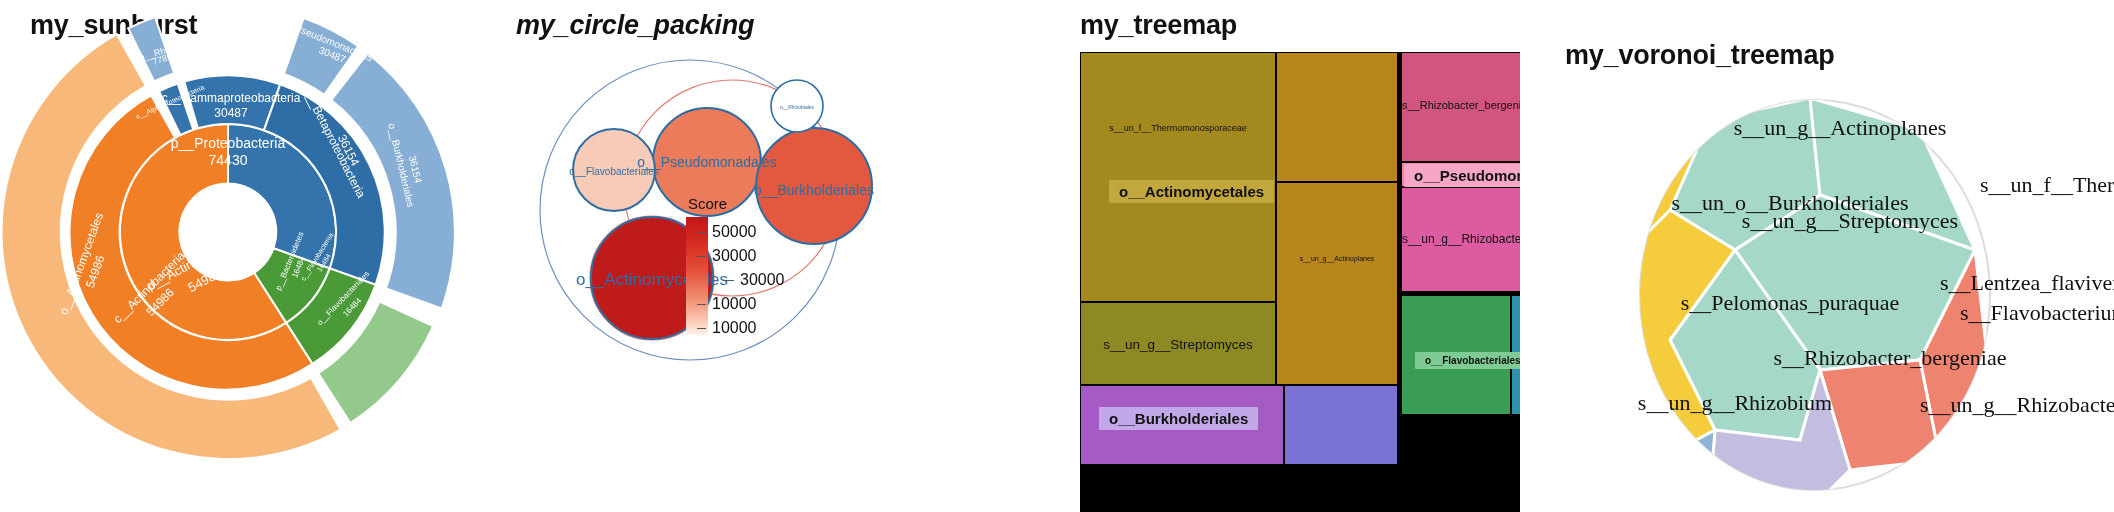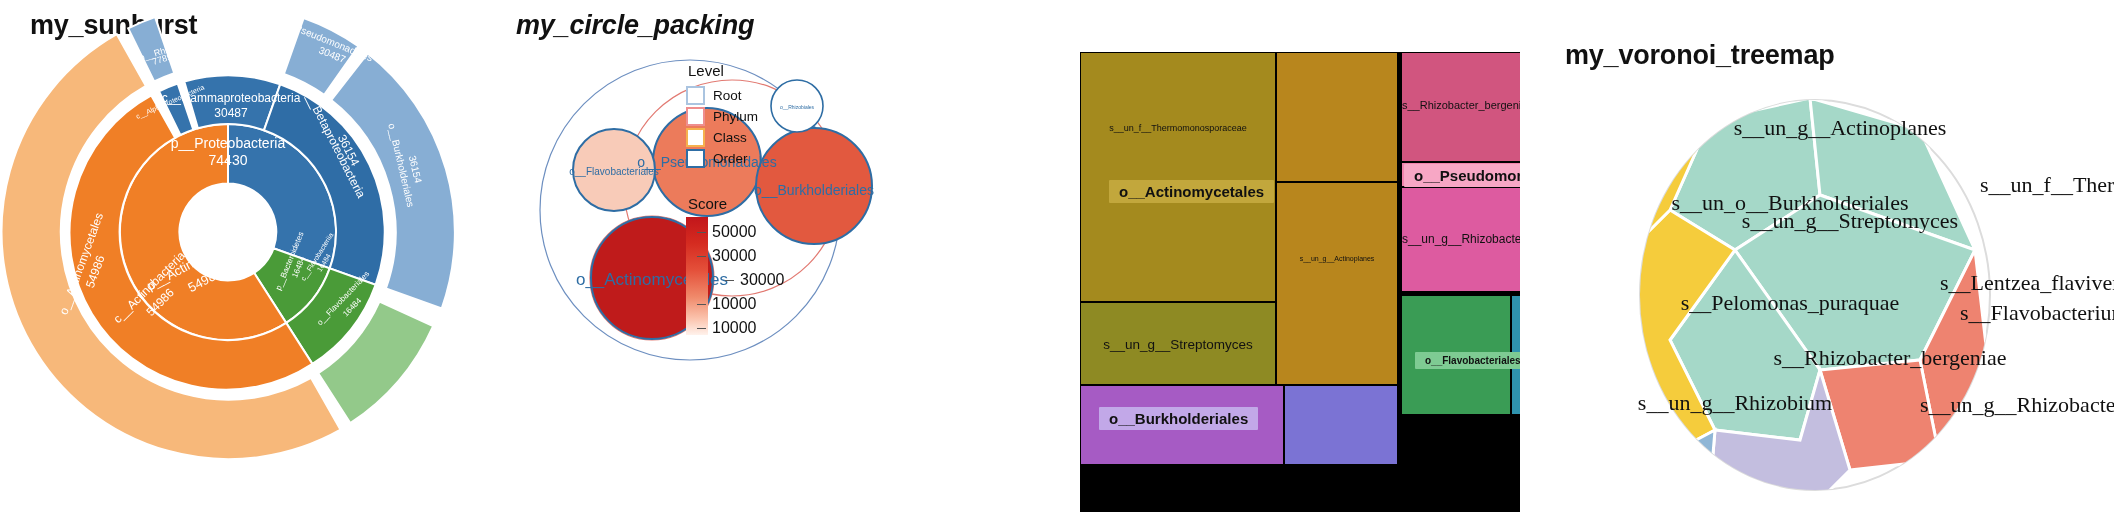--- a/index.html
+++ b/index.html
@@ -132,56 +132,38 @@
 
       <g font-family="Liberation Sans, sans-serif" fill="#2e6da4">
         <text x="152" y="285" font-size="17" text-anchor="middle">o__Actinomycetales</text>
         <text x="207" y="167" font-size="14" text-anchor="middle">o__Pseudomonadales</text>
         <text x="314" y="195" font-size="14" text-anchor="middle">o__Burkholderiales</text>
         <text x="114" y="175" font-size="10" text-anchor="middle">o__Flavobacteriales</text>
         <text x="297" y="109" font-size="5" text-anchor="middle">o__Rhizobiales</text>
       </g>
     </svg>
 
-    <div class="legend">
-      <div class="legend-title">Level</div>
-      <div class="legend-row">
-        <span class="legend-swatch" style="border-color:#aac4e0"></span>
-        <span class="legend-label">Root</span>
-      </div>
-      <div class="legend-row">
-        <span class="legend-swatch" style="border-color:#ef8e8e"></span>
-        <span class="legend-label">Phylum</span>
-      </div>
-      <div class="legend-row">
-        <span class="legend-swatch" style="border-color:#f5b14e"></span>
-        <span class="legend-label">Class</span>
-      </div>
-      <div class="legend-row">
-        <span class="legend-swatch" style="border-color:#2e6da4"></span>
-        <span class="legend-label">Order</span>
-      </div>
-    </div>
 
     <div class="score-block">
       <div class="score-title">Score</div>
       <div class="score-body">
         <div class="score-bar"></div>
         <div class="score-ticks">
           <div class="score-tick" style="top:6px;"><i></i><span>50000</span></div>
           <div class="score-tick" style="top:30px;"><i></i><span>30000</span></div>
           <div class="score-tick" style="top:54px;padding-left:28px;"><i></i><span>30000</span></div>
           <div class="score-tick" style="top:78px;"><i></i><span>10000</span></div>
           <div class="score-tick" style="top:102px;"><i></i><span>10000</span></div>
         </div>
       </div>
     </div>
   </div>
 
   <div class="panel" id="p-treemap">
+    <div class="panel-title" style="left:20px;top:10px;">my_treemap</div>
 
     <div class="tm-area">
 
       <div class="tm-cell" style="left:0;top:0;width:196px;height:250px;background:#a48a1e;">
         <div class="lbl" style="top:70px;font-size:9px;">s__un_f__Thermomonosporaceae</div>
       </div>
       <div class="tm-cell" style="left:0;top:250px;width:196px;height:83px;background:#8e8a23;">
         <div class="lbl" style="top:34px;font-size:13.5px;">s__un_g__Streptomyces</div>
       </div>
       <div class="tm-cell" style="left:196px;top:0;width:122px;height:130px;background:#b8861d;"></div>

